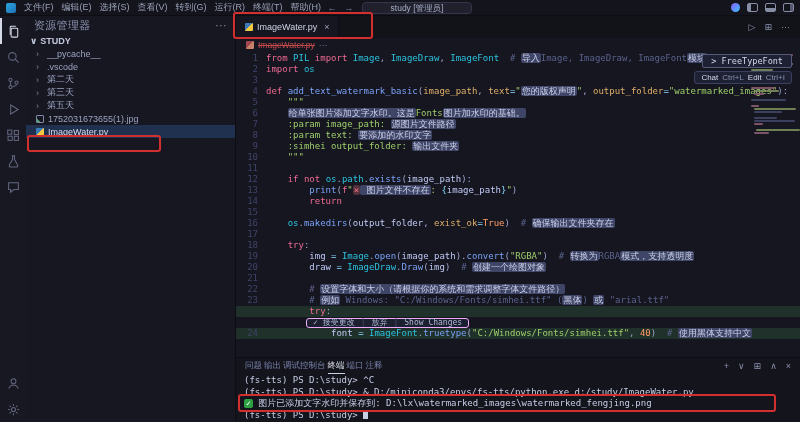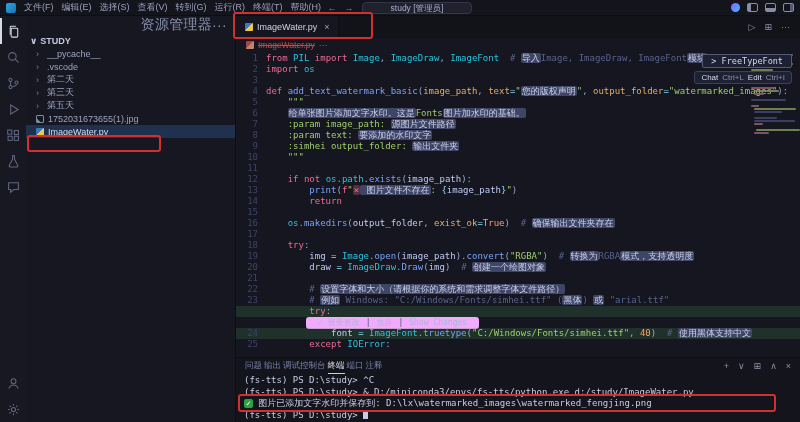--- a/index.html
+++ b/index.html
@@ -22,21 +22,21 @@
   .lay-icon.r::before{content:"";position:absolute;right:0;top:0;bottom:0;width:3px;background:#555a70;}
   
   .main{display:flex;height:406px;}
   .activitybar{width:26px;background:#181823;display:flex;flex-direction:column;align-items:center;padding-top:2px;flex:none;}
   .ab-icon{width:26px;height:26px;display:flex;align-items:center;justify-content:center;color:#62677f;}
   .ab-icon.active{color:#d5d9e8;box-shadow:inset 2px 0 0 #d5d9e8;}
   .ab-icon svg{width:15px;height:15px;stroke:currentColor;fill:none;stroke-width:1.1;}
   .ab-icon.push{margin-top:auto;}
   
   .sidebar{width:210px;background:#171721;border-right:1px solid #0d0d13;font-size:9.5px;color:#9ba3c0;flex:none;display:flex;flex-direction:column;}
-  .sb-header{height:18px;display:flex;align-items:center;justify-content:flex-end;padding:0 8px;font-size:14px;color:#8a91ad;letter-spacing:.3px;}
+  .sb-header{height:18px;display:flex;align-items:center;justify-content:space-between;padding:0 8px;font-size:11px;color:#8a91ad;letter-spacing:.3px;}
   .sb-root{height:13px;display:flex;align-items:center;gap:3px;font-weight:bold;font-size:9px;color:#c3c9dd;padding-left:4px;}
   .tree-row{height:13px;display:flex;align-items:center;gap:4px;padding-left:10px;font-size:9px;}
   .tree-row .chev{width:7px;color:#7b8099;flex:none;}
   .tree-row.deleted{color:#b3555e;text-decoration:line-through;}
   .tree-row.selected{background:#20304f;color:#d9dcea;}
   .ic-py{width:8px;height:8px;border-radius:1px;background:linear-gradient(135deg,#3e7bb6 50%,#f5c842 50%);flex:none;}
   .ic-py.red{background:linear-gradient(135deg,#a1474f 50%,#c9826a 50%);}
   .ic-img{width:8px;height:8px;border:1px solid #7f8aa8;border-radius:1px;background:linear-gradient(45deg,#4aa06a 30%,transparent 31%);flex:none;}
   
   .editor-col{flex:1;display:flex;flex-direction:column;min-width:0;}
@@ -45,21 +45,21 @@
   .tab .close{color:#9aa0b8;margin-left:3px;}
   .tab-actions{margin-left:auto;display:flex;gap:9px;align-items:center;color:#8a91ad;padding-right:10px;font-size:9px;}
   .breadcrumb{height:13px;display:flex;align-items:center;gap:4px;padding-left:10px;font-size:8.5px;color:#7982a9;background:#161620;}
   .bc-file{color:#c24a4a;text-decoration:line-through;}
   .code-area{position:relative;flex:1;overflow:hidden;background:#161620;padding-top:2px;}
   .code-line{display:flex;height:11px;line-height:11px;font-family:"DejaVu Sans Mono",monospace;font-size:9px;position:relative;}
   .gutter{width:30px;text-align:right;padding-right:8px;color:#3e4468;flex:none;position:relative;}
   .lc{white-space:pre;}
   .code-line.green{background:rgba(64,128,74,.25);}
   .actions-row{padding-left:70px;align-items:center;}
-  .diffbar{display:inline-flex;align-items:center;gap:6px;background:#1c2030;border:6px solid #f0abfc;border-radius:3px;font-size:8px;color:#aeb6d6;padding:0 6px;height:10px;line-height:10px;}
+  .diffbar{display:inline-flex;align-items:center;gap:6px;background:#1c2030;border:1px solid #f0abfc;border-radius:3px;font-size:8px;color:#aeb6d6;padding:0 6px;height:10px;line-height:10px;}
   .diffbar .sep{color:#4a5070;}
   
   .t-kw{color:#ef6b94;} .t-fn{color:#7aa2f7;} .t-cls{color:#2ac3de;} .t-par{color:#e0af68;}
   .t-var{color:#c0caf5;} .t-op{color:#89ddff;} .t-pc{color:#9aa5ce;} .t-str{color:#9ece6a;}
   .t-num{color:#ff9e64;} .t-com{color:#5a628c;} .t-pl{color:#c0caf5;}
   .t-zh{background:#3f4566;color:#c9cfe8;border-radius:2px;padding:0 1px;}
   .t-err{color:#f7768e;} span.t-err.t-zh{color:#f7768e;background:#53313d;}
   
   .minimap{position:absolute;right:3px;top:3px;width:48px;display:flex;flex-direction:column;gap:1px;pointer-events:none;opacity:.85;}
   .mm{height:2px;border-radius:1px;}
@@ -338,24 +338,20 @@
                 <span class="db-btn">✓ 接受更改</span>
                 <span class="sep">|</span>
                 <span class="db-btn">放弃</span>
                 <span class="sep">|</span>
                 <span class="db-btn">Show Changes</span>
               </span>
             </div>
             <div class="code-line green">
               <span class="gutter">24</span>
               <span class="lc"><span class="t-pl">            </span><span class="t-var">font</span><span class="t-op"> = </span><span class="t-cls">ImageFont</span><span class="t-pc">.</span><span class="t-fn">truetype</span><span class="t-pc">(</span><span class="t-str">"C:/Windows/Fonts/simhei.ttf"</span><span class="t-pc">, </span><span class="t-num">40</span><span class="t-pc">)</span><span class="t-com">  # </span><span class="t-com t-zh">使用黑体支持中文</span></span>
-            </div>
-            <div class="code-line">
-              <span class="gutter">25</span>
-              <span class="lc"><span class="t-pl">        </span><span class="t-kw">except</span><span class="t-cls"> IOError</span><span class="t-pc">:</span></span>
             </div>
           </div>
         <div class="minimap" id="minimap">
             <div class="mm" style="width: 44px; margin-left: 0px; background: rgb(143, 95, 116);"></div>
             <div class="mm" style="width: 7.95px; margin-left: 0px; background: rgb(143, 95, 116);"></div>
             <div class="mm" style="width: 0px;"></div>
             <div class="mm" style="width: 44px; margin-left: 0px; background: rgb(125, 146, 92);"></div>
             <div class="mm" style="width: 6.85px; margin-left: 2.4px; background: rgb(125, 146, 92);"></div>
             <div class="mm" style="width: 21.15px; margin-left: 2.4px; background: rgb(125, 146, 92);"></div>
             <div class="mm" style="width: 19.5px; margin-left: 2.4px; background: rgb(125, 146, 92);"></div>

